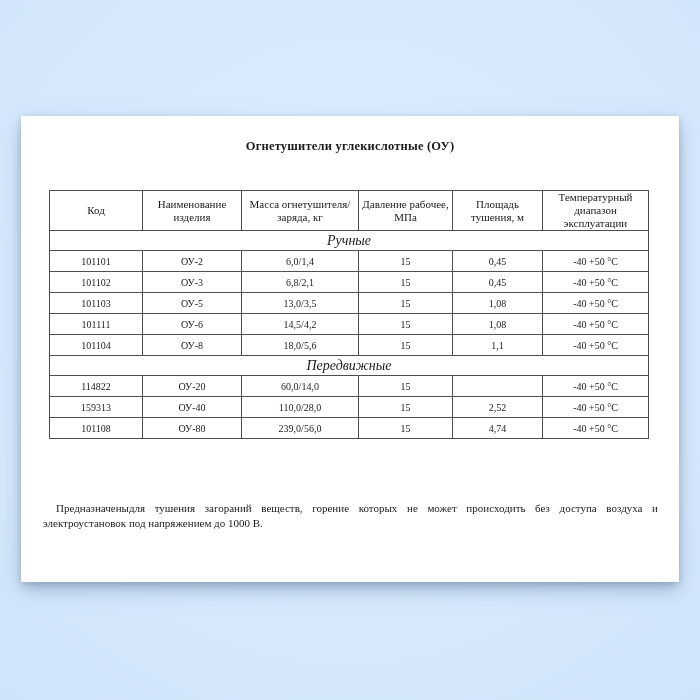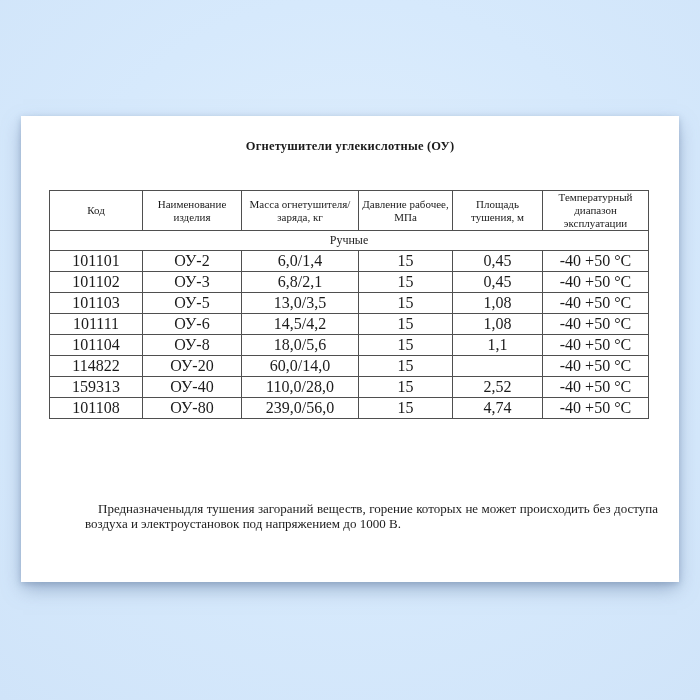--- a/index.html
+++ b/index.html
@@ -56,38 +56,38 @@
     overflow: hidden;
   }
   table.spec th {
     height: 35px;
     font-weight: normal;
     font-size: 11px;
     line-height: 13px;
   }
   table.spec td.section-cell {
     height: 19px;
-    font-size: 12px;
+    font-size: 14px;
+    font-style: italic;
   }
   table.spec td.data-cell {
     height: 20px;
-    font-size: 16px;
+    font-size: 10px;
     white-space: nowrap;
   }
   .note {
     position: absolute;
     left: 22px;
     right: 21px;
     top: 385px;
-    font-size: 13px;
+    font-size: 11px;
     line-height: 15px;
     color: #1b1b1b;
     text-align: justify;
     text-indent: 13px;
-    margin-left: 42px;
   }
 </style>
 </head>
 <body>
 
 <div style="width:700px;height:700px;">
   <div class="page">
     <div class="doc-title">Огнетушители углекислотные (ОУ)</div>
 
     <table class="spec">
@@ -147,20 +147,23 @@
           </tr>
           <tr>
             <td class="data-cell">101104</td>
             <td class="data-cell">ОУ-8</td>
             <td class="data-cell">18,0/5,6</td>
             <td class="data-cell">15</td>
             <td class="data-cell">1,1</td>
             <td class="data-cell">-40 +50 °C</td>
           </tr>
           <tr>
+            <td colspan="6" class="section-cell">Передвижные</td>
+          </tr>
+          <tr>
             <td class="data-cell">114822</td>
             <td class="data-cell">ОУ-20</td>
             <td class="data-cell">60,0/14,0</td>
             <td class="data-cell">15</td>
             <td class="data-cell"></td>
             <td class="data-cell">-40 +50 °C</td>
           </tr>
           <tr>
             <td class="data-cell">159313</td>
             <td class="data-cell">ОУ-40</td>

